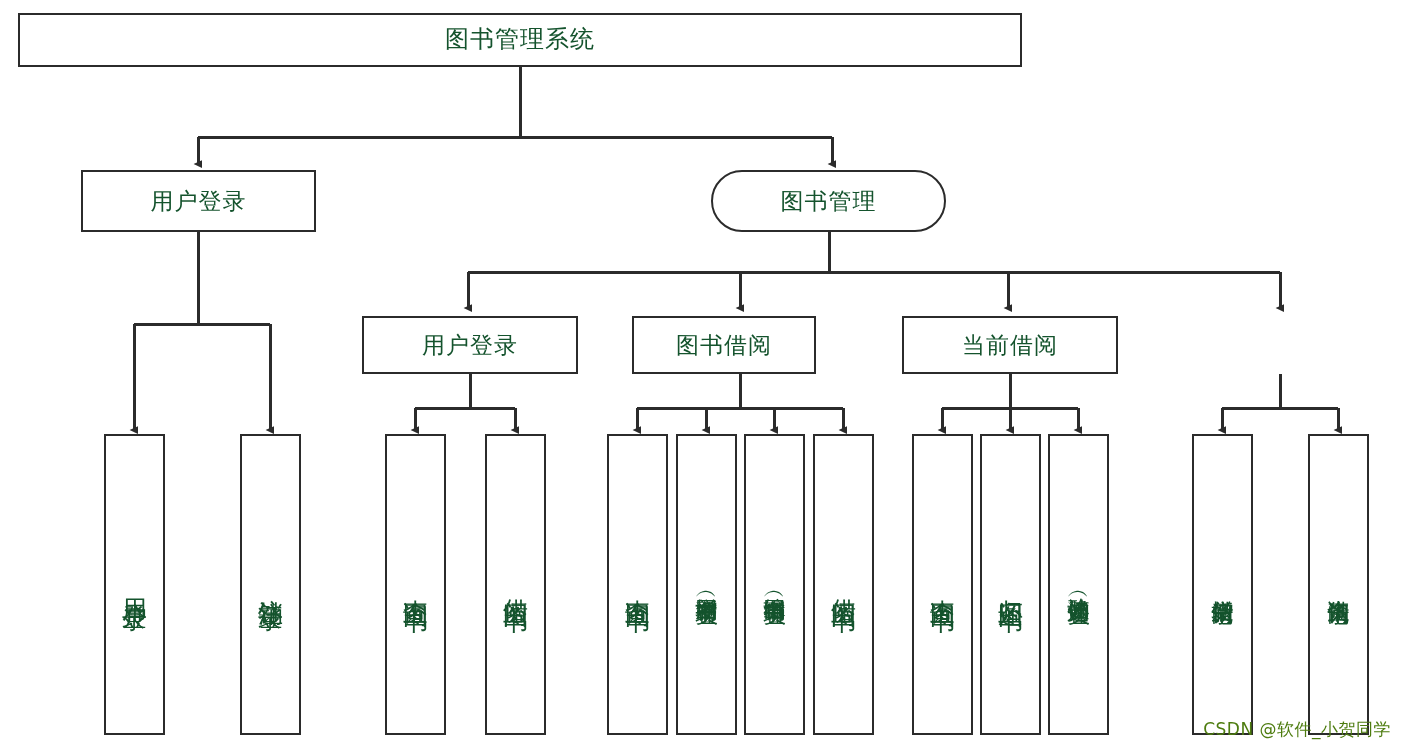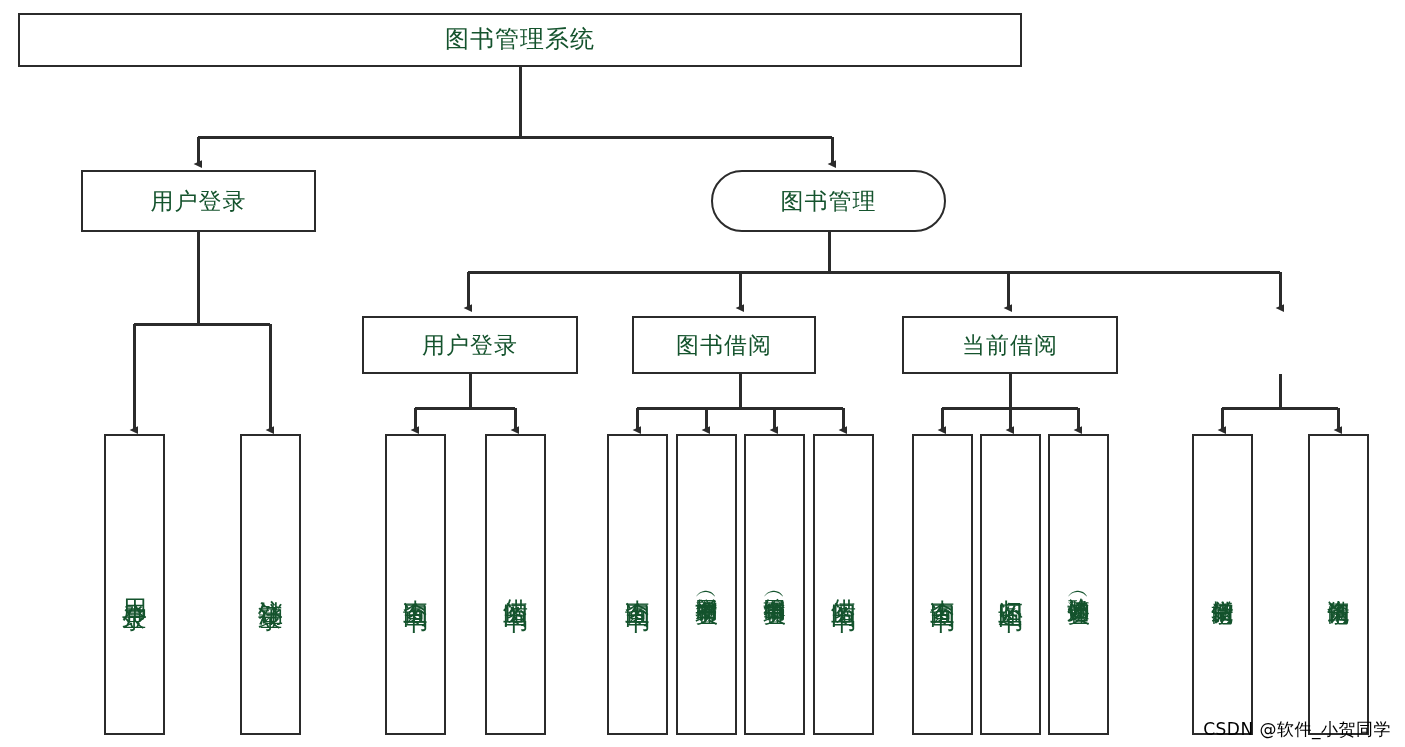--- a/index.html
+++ b/index.html
@@ -66,21 +66,21 @@
   }
   .node.vert.narrow .node-label {
     font-size: 22px;
     letter-spacing: 1px;
   }
   #watermark {
     position: absolute;
     right: 14px;
     bottom: 6px;
     font-size: 17px;
-    color: #000000;
+    color: #4d7c0f;
     letter-spacing: 0.5px;
     white-space: nowrap;
     font-family: "DejaVu Sans", "Liberation Sans", sans-serif;
     margin-left: 12px;
   }
 </style>
 </head>
 <body>
 
 <div id="diagram-canvas">

